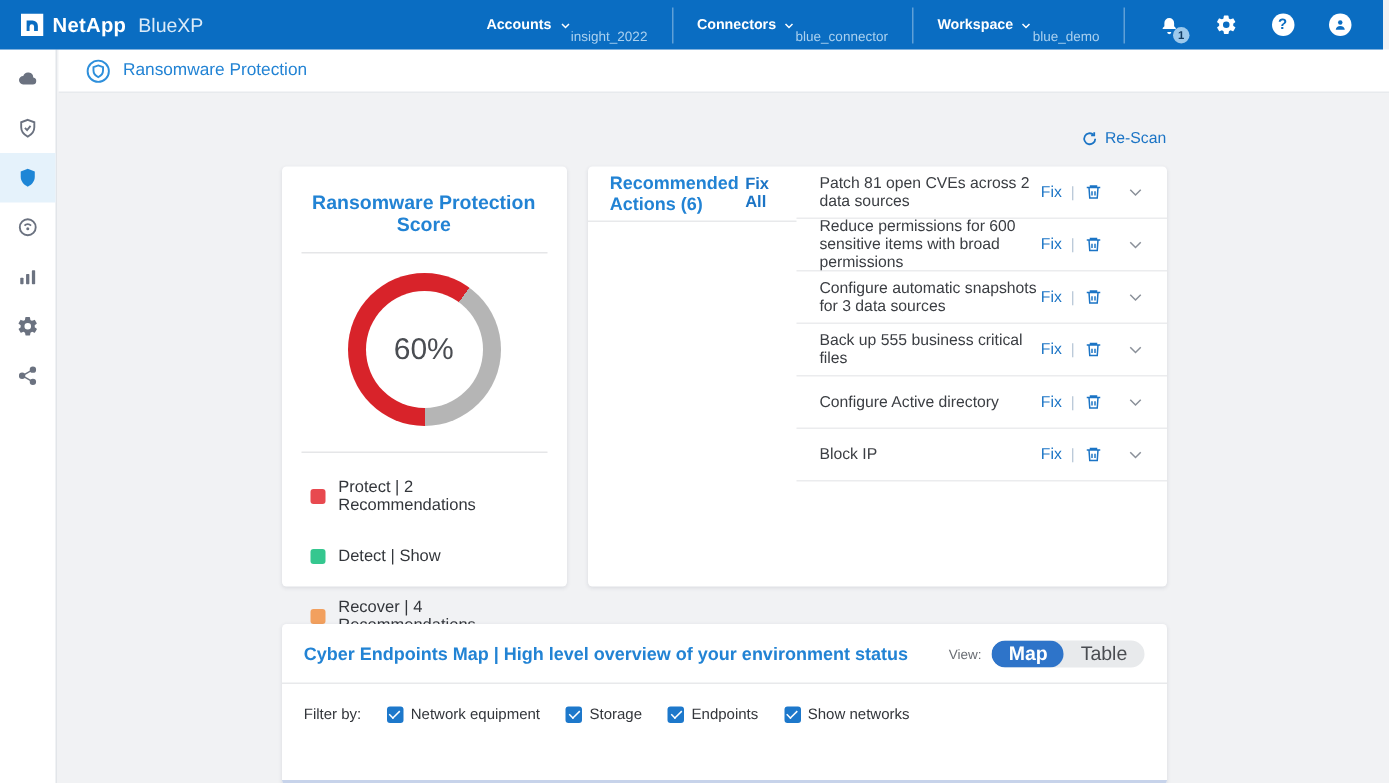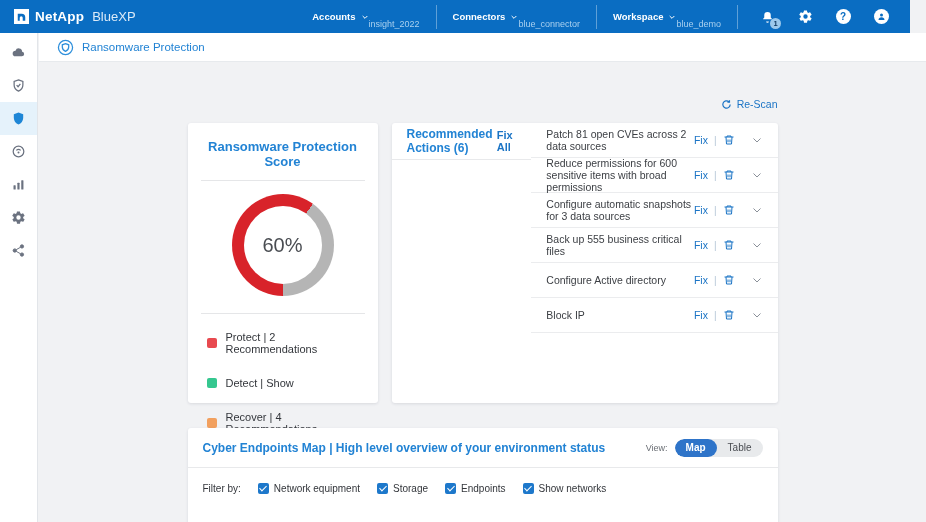--- a/index.html
+++ b/index.html
@@ -3,21 +3,21 @@
 <meta charset="utf-8">
 <style>
   * { margin:0; padding:0; box-sizing:border-box; }
   html,body { width:926px; height:522px; overflow:hidden; }
   body {
     font-family:"Liberation Sans", sans-serif;
     background:#f1f2f4; position:relative; color:#3c3f44;
   }
   
   .topbar {
-    position:absolute; top:0; left:0; right:16px; height:33px;
+    position:absolute; top:0; left:0; right:4px; height:33px;
     background:#0a6dc2; display:flex; align-items:center;
     padding:0 14px; color:#fff; z-index:5;
   }
   .brand { display:flex; align-items:center; gap:6px; }
   .brand .mark { width:15px; height:15px; display:block; }
   .brand-name { font-size:13.5px; font-weight:bold; letter-spacing:.2px; }
   .brand-prod { font-size:13px; color:#dcebf8; margin-left:2px; }
   .topbar-right { margin-left:auto; display:flex; align-items:center; height:100%; }
   .tb-menu {
     display:flex; justify-content:center;
@@ -49,21 +49,21 @@
   
   .crumbbar {
     position:absolute; top:33px; left:39px; right:0; height:29px;
     background:#fff; border-bottom:1px solid #e7eaed;
     display:flex; align-items:center; padding-left:18px; gap:8px; z-index:3;
   }
   .crumb-title { font-size:11.5px; color:#2283d4; }
   
   .main { position:absolute; top:62px; left:39px; right:0; bottom:0; }
   .content { width:590px; margin:0 auto; }
-  .rescan-row { margin-top:36px; display:flex; justify-content:flex-end; }
+  .rescan-row { margin-top:24px; display:flex; justify-content:flex-end; }
   .rescan { display:flex; align-items:center; gap:5px; color:#1b74c5; font-size:10.5px; cursor:pointer; }
   .card {
     background:#fff; border-radius:3px;
     box-shadow:0 1px 3px rgba(40,50,70,.12);
   }
   .cards-row { margin-top:13px; display:flex; gap:14px; height:280px; }
   
   .score-card { width:190px; padding:13px 13px 0; display:flex; flex-direction:column; }
   .score-title { font-size:13px; color:#2283d4; text-align:center; margin-top:3px; }
   .hr { border:none; border-top:1px solid #e5e6e8; margin:11px 0 0; }
@@ -101,21 +101,21 @@
   
   .resilience-card { margin-top:25px; height:107px; position:relative; overflow:hidden; }
   .res-head {
     display:flex; align-items:center; justify-content:space-between;
     padding:0 15px; height:40px; border-bottom:1px solid #e8e9eb;
   }
   .res-title { font-size:12px; color:#2283d4; }
   .view-group { display:flex; align-items:center; gap:7px; }
   .view-label { font-size:9px; color:#6a6e74; }
   .seg-toggle { display:flex; background:#e8eaec; border-radius:9px; height:18px; overflow:hidden; }
-  .seg { font-size:10px; padding:0 11px; display:flex; align-items:center; cursor:pointer; color:#4a4d52; }
+  .seg { font-size:13px; padding:0 11px; display:flex; align-items:center; cursor:pointer; color:#4a4d52; }
   .seg.active { background:#2e74c9; color:#fff; border-radius:9px; font-weight:bold; }
   .filter-row { display:flex; align-items:center; padding:0 15px; margin-top:15px; gap:17px; }
   .filter-label { font-size:10px; color:#33363b; }
   .filter-item { display:flex; align-items:center; gap:5px; cursor:pointer; }
   .checkbox {
     width:11px; height:11px; background:#1d78cb; border-radius:2px; position:relative; flex:none;
   }
   .checkbox::after {
     content:""; position:absolute; left:3.5px; top:1px; width:3px; height:6px;
     border:solid #fff; border-width:0 1.5px 1.5px 0; transform:rotate(45deg);

